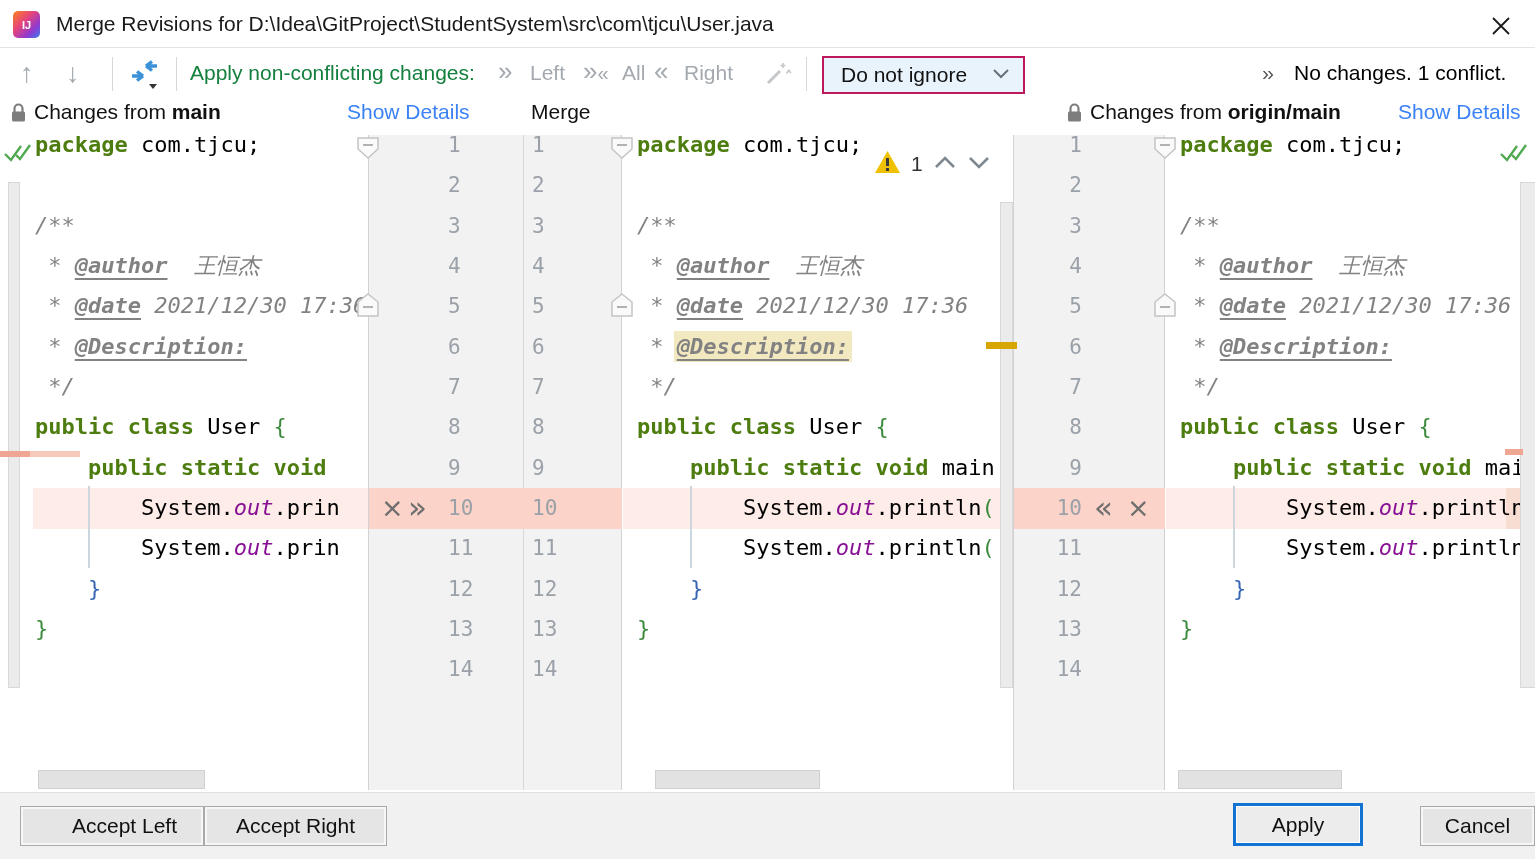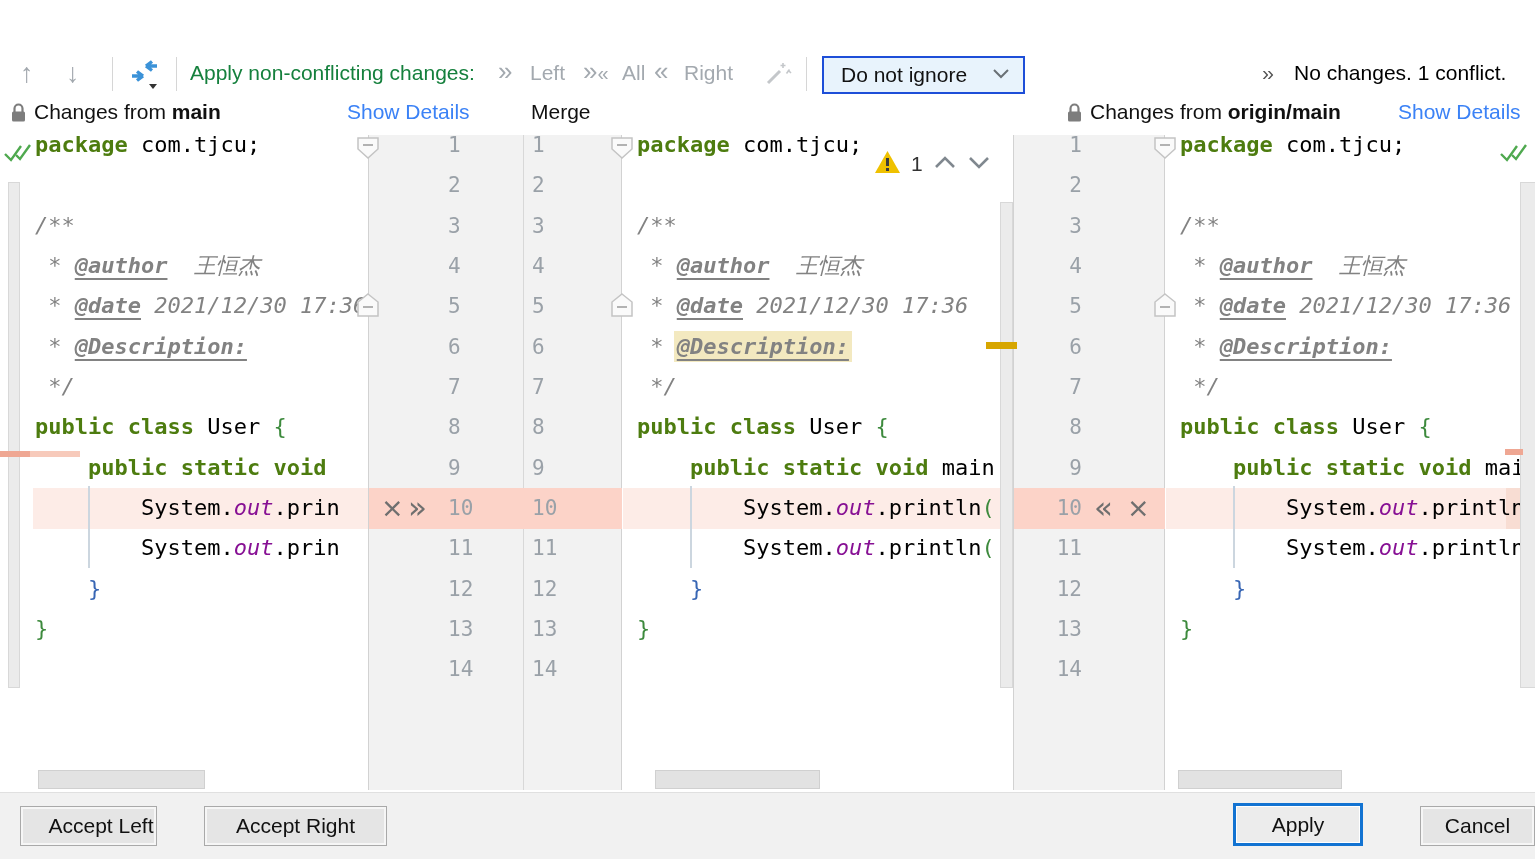--- a/index.html
+++ b/index.html
@@ -19,21 +19,21 @@
   #win-close { left:1486px; top:11px; width:30px; height:30px; cursor:pointer; }
 
   
   #toolbar { left:0; top:48px; width:1535px; height:52px; background:#fff; }
   .tb-sep { top:9px; width:1px; height:34px; background:#d6d6d6; }
   .tb-arrow { top:10px; font-size:27px; color:#a2a8ae; line-height:30px; cursor:pointer; }
   #tb-label { left:190px; top:13px; font-size:21px; color:#15803d; }
   .tb-act { top:13px; font-size:21px; color:#a3a9af; cursor:pointer; }
   .tb-guil { top:8px; font-size:26px; color:#a3a9af; line-height:30px; cursor:pointer; }
   #combo { left:822px; top:8px; width:203px; height:38px; background:#e8f3fc;
-           border:2px solid #1d4ed8; display:flex; align-items:center; cursor:pointer; }
+           border:2px solid #be185d; display:flex; align-items:center; cursor:pointer; }
   #combo-val { padding-left:17px; font-size:21px; color:#111; flex:1; }
   #combo-chev { margin-right:13px; }
   #tb-more { left:1262px; top:13px; font-size:21px; color:#555; letter-spacing:-2px; cursor:pointer; }
   #tb-status { left:1294px; top:13px; font-size:21px; color:#000; white-space:nowrap; }
 
   
   #hdrrow { left:0; top:96px; width:1535px; height:35px; background:#fff; }
   .hdr-txt { top:4px; font-size:21px; color:#111; white-space:nowrap; }
   .hdr-link { color:#3b82f6; cursor:pointer; }
   b { font-weight:bold; }
@@ -104,31 +104,40 @@
   #hth-l { left:38px;   width:167px; }
   #hth-c { left:655px;  width:165px; }
   #hth-r { left:1178px; width:164px; }
 
   
   #bottombar { left:0; top:792px; width:1535px; height:67px; background:#f1f1f1;
                border-top:1px solid #e0e0e0; }
   .btn { position:absolute; top:13px; height:40px; background:#e5e5e5;
          border:1px solid #a9a9a9; box-shadow:inset 0 0 0 2px #f6f6f6;
          font-family:"Liberation Sans",sans-serif; font-size:21px; color:#111; cursor:pointer; }
-  #btn-accept-left  { left:20px;  width:137px;padding-left:25px; }
+  #btn-accept-left  { left:20px;  width:184px;padding-left:25px; }
   #btn-accept-right { left:204px; width:183px; }
   #btn-apply  { left:1233px; top:10px; width:130px; height:43px;
                 border:3px solid #1273d2; background:#ececec; box-shadow:inset 0 0 0 1px #fff; }
   #btn-cancel { left:1388px; width:115px;margin-left:32px; }
 </style>
 </head>
 <body>
 
 <div id="win">
 
+  <div class="abs" id="titlebar">
+    <div class="abs" id="app-icon">IJ</div>
+    <div class="abs" id="win-title">Merge Revisions for D:\Idea\GitProject\StudentSystem\src\com\tjcu\User.java</div>
+    <div class="abs" id="win-close">
+      <svg width="30" height="30" viewBox="0 0 30 30">
+          <path d="M7 7 L23 23 M23 7 L7 23" stroke="#1a1a1a" stroke-width="1.8" fill="none"></path>
+        </svg>
+    </div>
+  </div>
 
   <div class="abs" id="toolbar">
     <div class="abs tb-arrow" style="left:20px">↑</div>
     <div class="abs tb-arrow" style="left:66px">↓</div>
     <div class="abs tb-sep" style="left:112px"></div>
     <div class="abs" style="left:128px;top:10px">
       <svg width="34" height="32" viewBox="0 0 34 32">
         <path d="M29 8 H18 M18 8 l6 -4.5 M18 8 l6 4.5" stroke="#3b92d8" stroke-width="3.4" fill="none"></path>
         <path d="M4 18 H15 M15 18 l-6 -4.5 M15 18 l-6 4.5" stroke="#3b92d8" stroke-width="3.4" fill="none"></path>
         <path d="M21 26 l8 0 l-4 5 z" fill="#333"></path>

